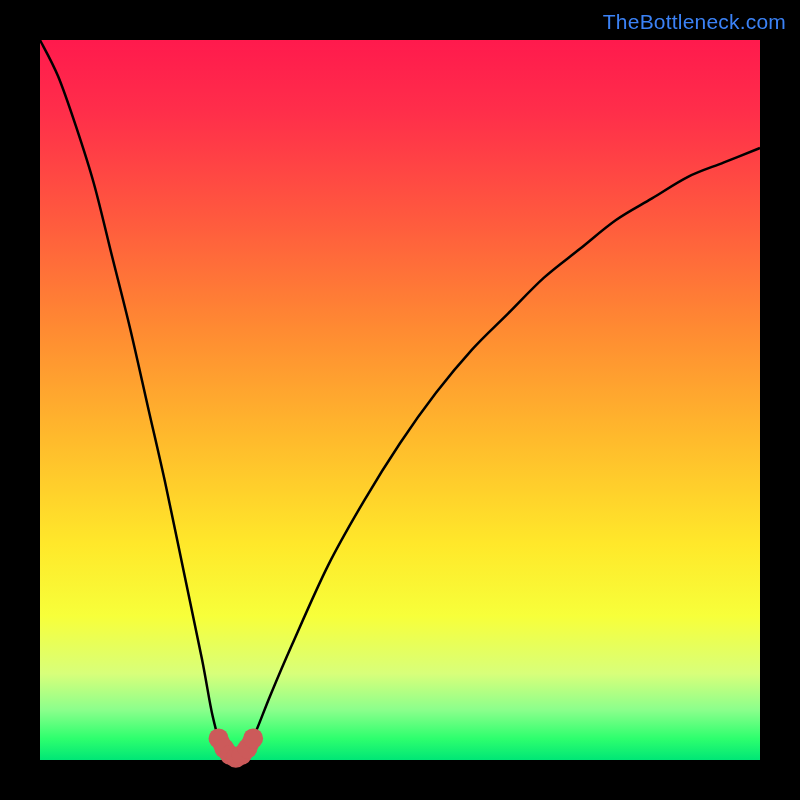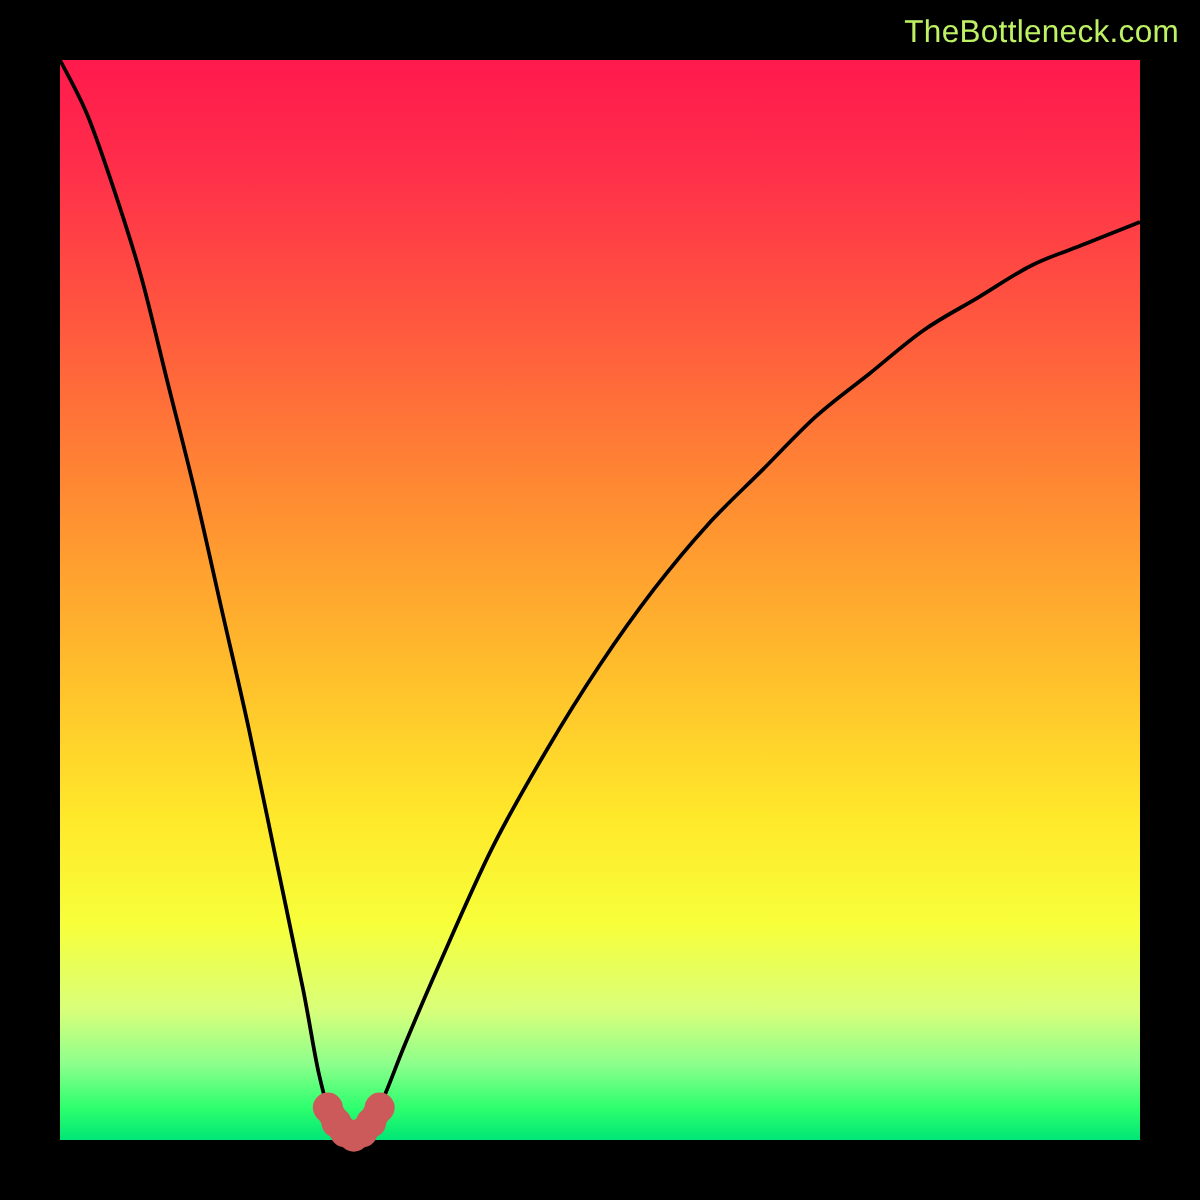--- a/index.html
+++ b/index.html
@@ -44,21 +44,21 @@
     left: 0;
     top: 0;
     width: 720px;
     height: 720px;
     overflow: visible;
   }
   .credit {
     position: absolute;
     top: 10px;
     right: 14px;
-    color: #bef264;
+    color: #3b82f6;
     font-size: 21px;
     letter-spacing: 0.2px;
     font-weight: 400;
   }
 </style>
 </head>
 <body>
 
 <div class="outer">
   <div class="credit">TheBottleneck.com</div>

